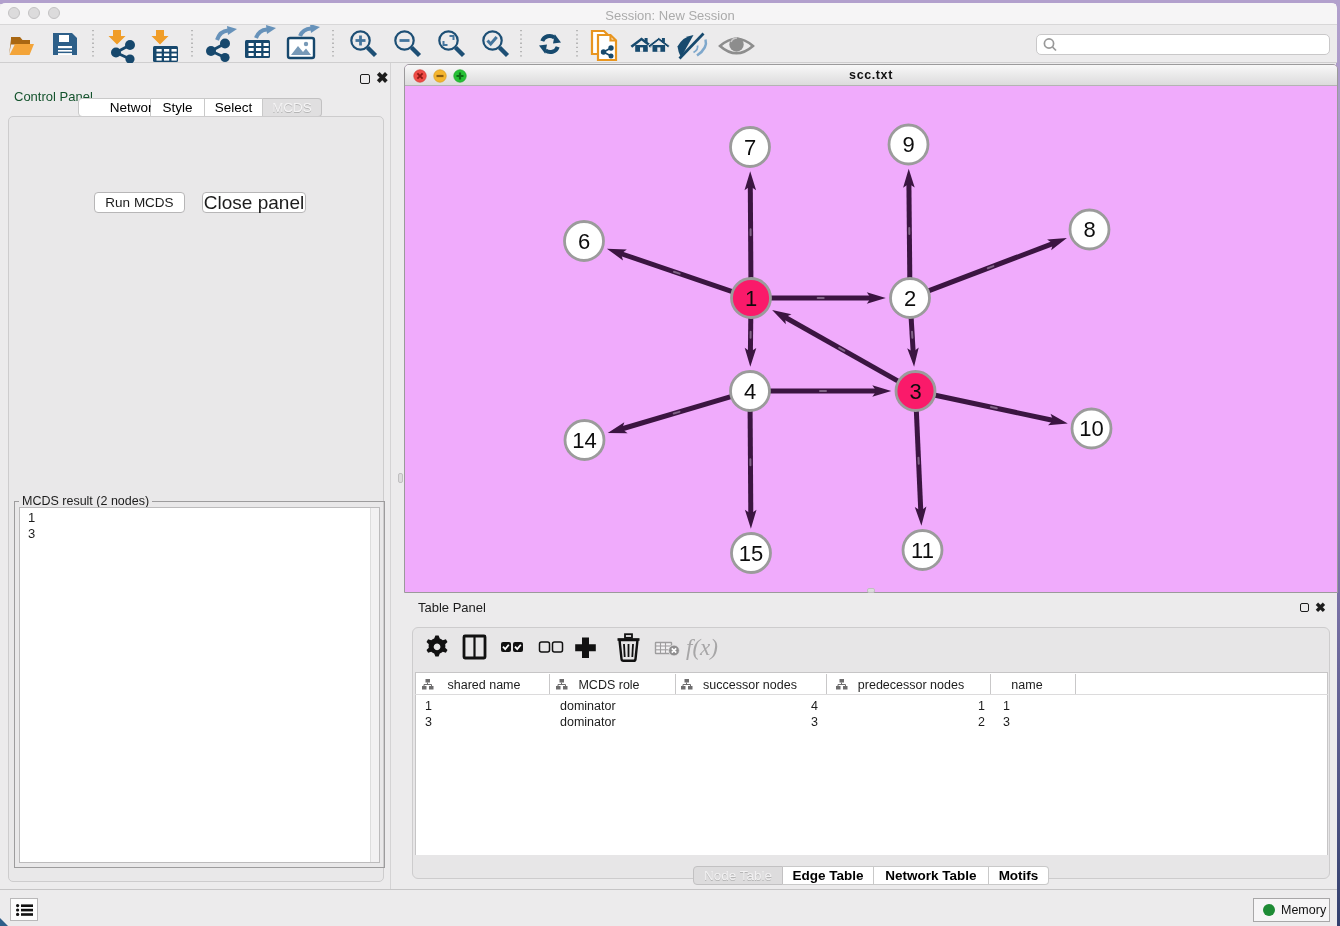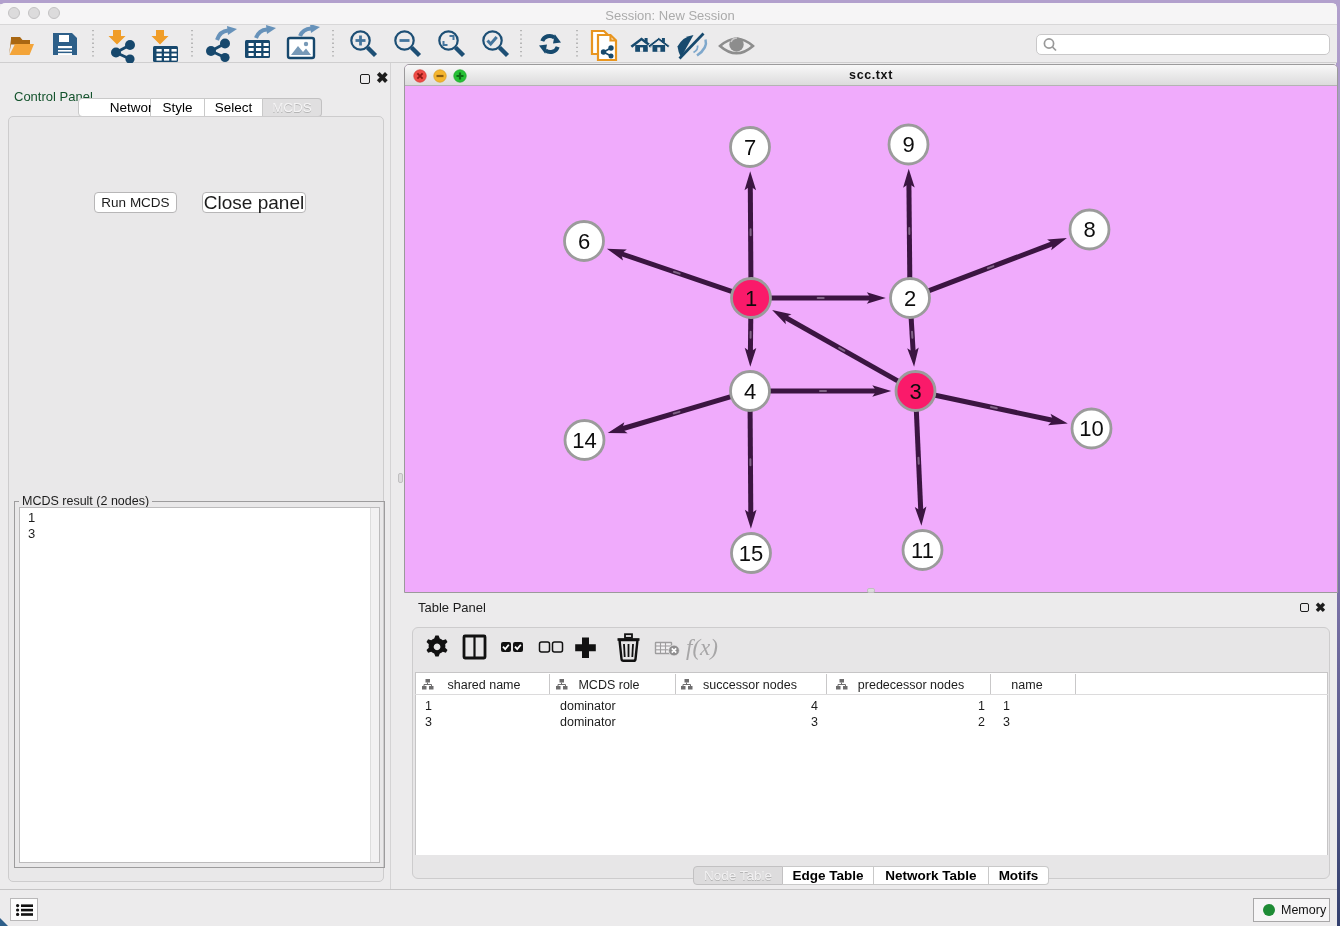--- a/index.html
+++ b/index.html
@@ -172,21 +172,21 @@
   <div class="abs" style="left:78px;top:35px;height:19px;display:flex;font-size:13.5px;">
     <div style="width:73px;background:#fff;border:1px solid #c9c9c9;border-radius:4px 0 0 4px;display:flex;align-items:center;justify-content:center;padding-left:40px;">Network</div>
     <div style="width:54px;background:#fff;border:1px solid #c9c9c9;border-left:none;display:flex;align-items:center;justify-content:center;text-align:right;">Style</div>
     <div style="width:58px;background:#fff;border:1px solid #c9c9c9;border-left:none;display:flex;align-items:center;justify-content:center;">Select</div>
     <div style="width:59px;background:#e0dfe0;border:1px solid #c2c1c2;border-left:none;border-radius:0 4px 4px 0;display:flex;align-items:center;justify-content:center;color:#f5f4f5;text-shadow:0 1px 0 #b5b5b5;">MCDS</div>
   </div>
 
   <div class="abs" style="left:8px;top:53px;width:376px;height:766px;background:#e9e8e9;border:1px solid #cdcccd;border-radius:5px;"></div>
 
 
-  <div class="abs" style="left:94px;top:129px;width:83px;height:21px;background:#fff;border:1px solid #b7b6b7;border-radius:4px;font-size:13.5px;color:#1c1c1c;text-align:center;line-height:19px;">Run MCDS</div>
+  <div class="abs" style="left:94px;top:129px;width:91px;height:21px;background:#fff;border:1px solid #b7b6b7;border-radius:4px;font-size:13.5px;color:#1c1c1c;text-align:center;line-height:19px;">Run MCDS</div>
   <div class="abs" style="left:202px;top:129px;width:104px;height:21px;background:#fff;border:1px solid #b7b6b7;border-radius:4px;font-size:19px;color:#1c1c1c;text-align:center;line-height:19px;">Close panel</div>
 
   <div class="abs" style="left:14px;top:438px;width:371px;height:367px;border:1px solid #9d9c9d;">
     <div class="abs" style="left:4px;top:-8px;background:#e9e8e9;font-size:12.5px;color:#1c1c1c;padding:0 3px;">MCDS result (2 nodes)</div>
     <div class="abs" style="left:4px;top:5px;width:361px;height:356px;background:#fff;border:1px solid #bcbbbc;font-size:13px;color:#1c1c1c;line-height:16px;padding:2px 0 0 8px;">1<br>3</div>
     <div class="abs" style="left:355px;top:6px;width:9px;height:354px;background:#f2f1f2;border-left:1px solid #ddd;"></div>
   </div>
 </div>
 
 <div class="abs" style="left:404px;top:64px;width:934px;height:529px;border:1px solid #9b9a9b;border-radius:5px 5px 0 0;background:#f0abfc;">

